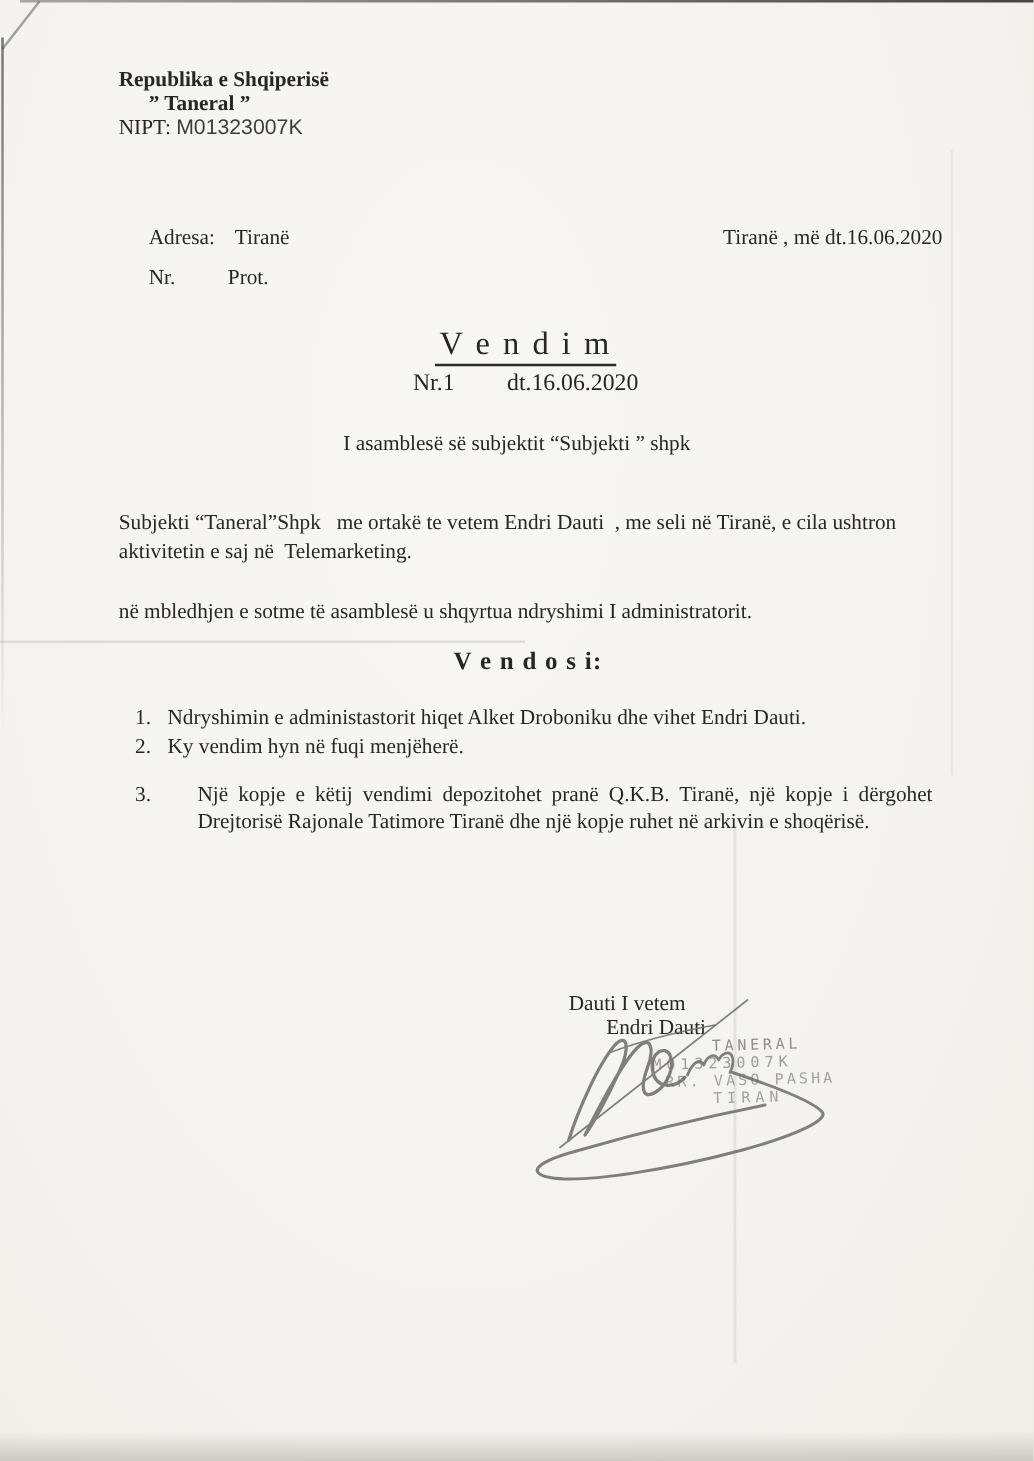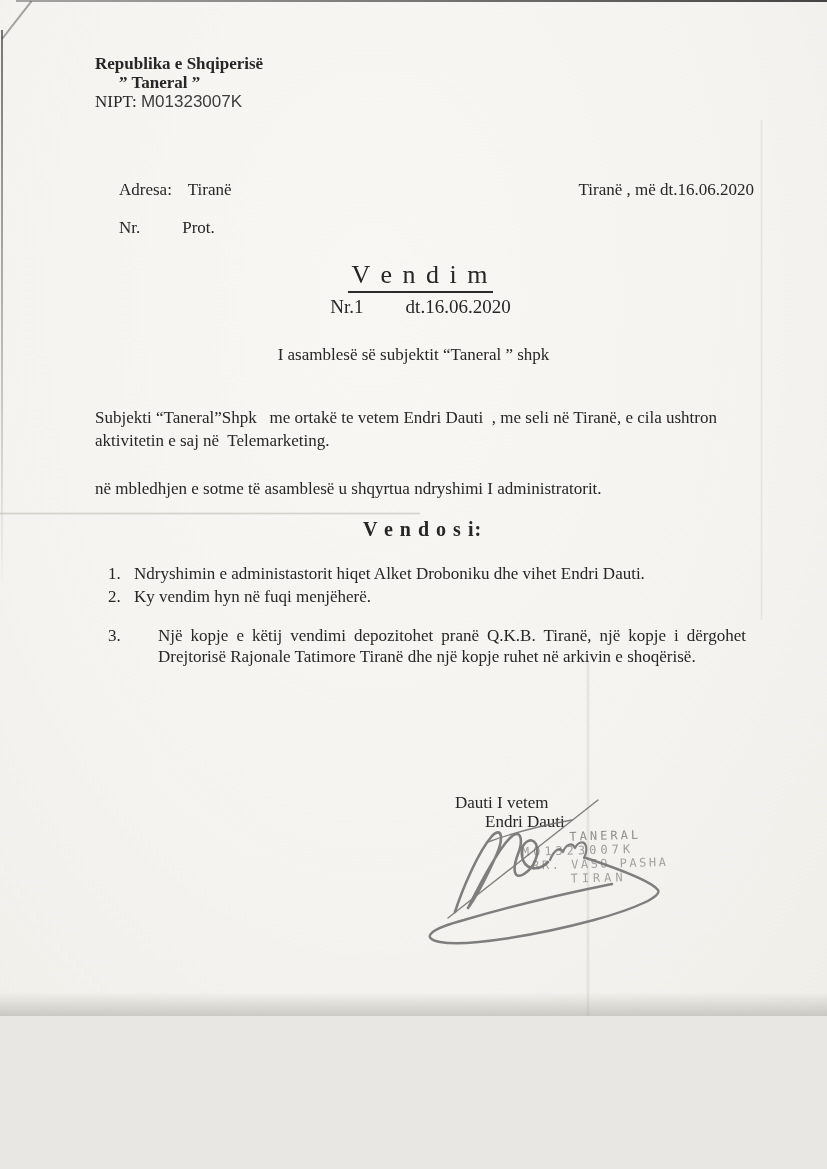--- a/index.html
+++ b/index.html
@@ -1,18 +1,18 @@
 <!DOCTYPE html>
 <html><head>
 <meta charset="utf-8">
 <style>
   html,body{margin:0;padding:0;background:#e8e7e3;}
   .page{
     position:relative;
-    width:827px;height:1016px;
+    width:827px;height:1169px;
     margin:0 auto;
     background:
       radial-gradient(ellipse at 45% 30%, #f8f7f4 0%, #f4f3ef 60%, #efeee9 100%);
     overflow:hidden;
     font-family:"Liberation Serif", serif;
     color:#262626;
   }
   
   .edge-top{position:absolute;top:0;left:16px;right:0;height:2px;
     background:linear-gradient(to right, rgba(70,70,70,.45), rgba(25,25,25,.8));}
@@ -30,21 +30,21 @@
     background:linear-gradient(to right, rgba(180,178,170,0), rgba(180,178,170,.22), rgba(180,178,170,0));}
 
   
   .header{position:absolute;left:95px;top:54px;line-height:19px;font-size:17px;}
   .header .b{font-weight:bold;}
   .header .company{margin-left:24px;}
   .nipt-value{font-family:"Liberation Sans", sans-serif;color:#3c3c3c;}
 
   .meta-row{position:absolute;left:95px;width:635px;display:flex;justify-content:space-between;font-size:17px;margin-left:24px;}
   .meta-row.addr{top:180px;}
-  .meta-row.nr{top:218px;justify-content:flex-start;}
+  .meta-row.nr{top:212px;justify-content:flex-start;}
   .addr-label{margin-right:12px;}
   .prot-label{margin-left:42px;}
 
   .title-wrap{position:absolute;left:0;right:0;top:260px;text-align:center;}
   .title-main{display:inline-block;font-size:26px;letter-spacing:2px;
     border-bottom:2px solid #2b2b2b;padding:0 4px 1px 4px;margin-left:14px;}
   .title-sub{margin-top:3px;font-size:19px;margin-left:14px;}
   .title-sub .gap{display:inline-block;width:42px;}
 
   .assembly{position:absolute;left:0;right:0;top:345px;text-align:center;font-size:17px;white-space:pre-wrap;}
@@ -111,21 +111,21 @@
     <span class="prot-label">Prot.</span>
   </div>
 
   <div class="title-wrap">
     <div class="title-main">V e n d i m</div>
     <div class="title-sub">
       <span>Nr.1</span><span class="gap"></span><span>dt.16.06.2020</span>
     </div>
   </div>
 
-  <div class="assembly">I asamblesë së subjektit “Taneral ” shpk</div>
+  <div class="assembly">I asamblesë së subjektit “Subjekti ” shpk</div>
 
   <div class="para p2">në mbledhjen e sotme të asamblesë u shqyrtua ndryshimi I administratorit.</div>
   <div class="para p1">Subjekti “Taneral”Shpk   me ortakë te vetem Endri Dauti  , me seli në Tiranë, e cila ushtron aktivitetin e saj në  Telemarketing.</div>
 
   <div class="vendosi">V e n d o s i:</div>
 
   <div class="decision-list">
     <div class="decision-item">
       <span class="num">1.</span>
       <span class="txt">Ndryshimin  e administastorit  hiqet Alket Droboniku dhe vihet Endri Dauti.</span>

